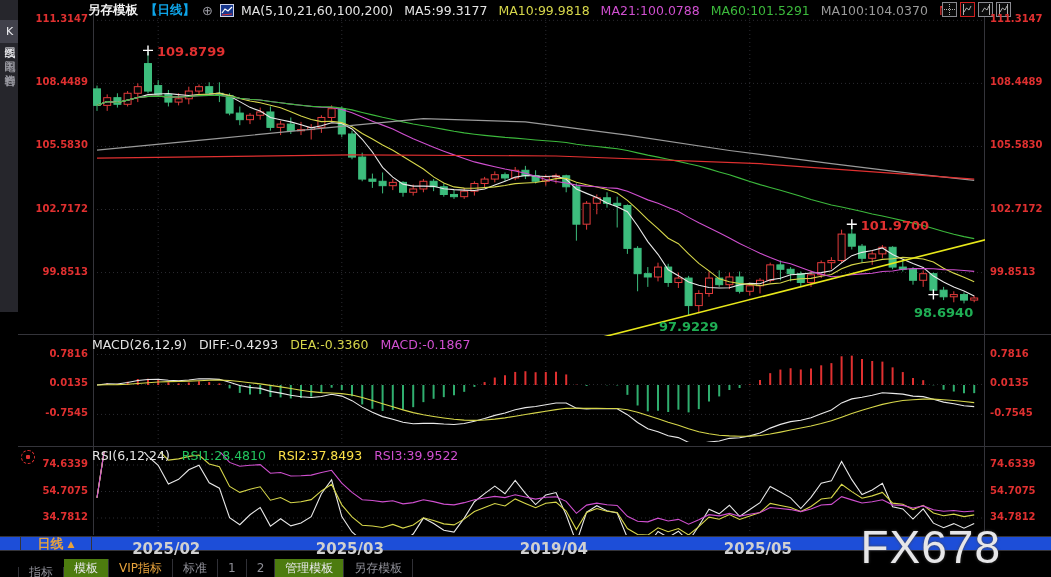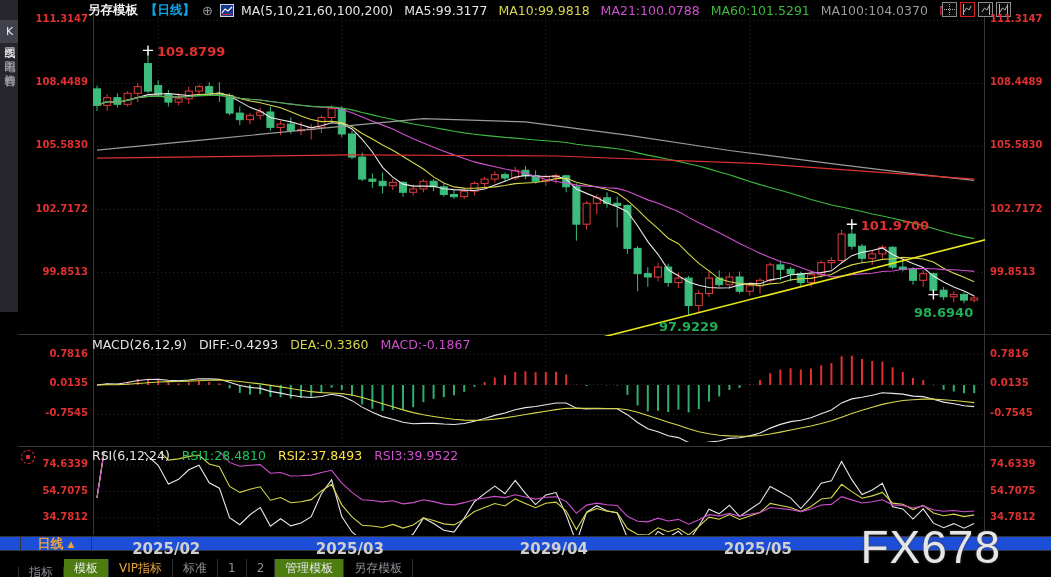--- a/index.html
+++ b/index.html
@@ -455,21 +455,21 @@
     </div>
 
   <div class="date-row">
     <div class="period-cell">
       <span>日线</span>
       <span class="arr">▲</span>
     </div>
     <div id="dates">
         <span class="date-label" style="left: 132.2px;">2025/02</span>
         <span class="date-label" style="left: 315.8px;">2025/03</span>
-        <span class="date-label" style="left: 519.8px;">2029/04</span>
+        <span class="date-label" style="left: 519.8px;">2019/04</span>
         <span class="date-label" style="left: 723.8px; text-align: right;">2025/05</span>
       </div>
   </div>
 
   <div class="toolbar" id="toolbar">
       <div class="tool-item">指标</div>
       <div class="tool-item active">模板</div>
       <div class="tool-item vip">VIP指标</div>
       <div class="tool-item">标准</div>
       <div class="tool-item">1</div>

